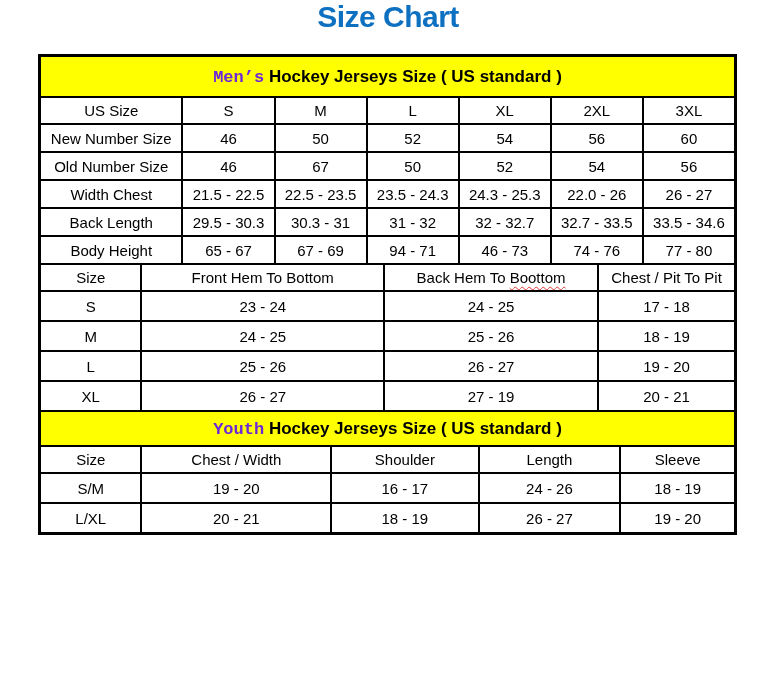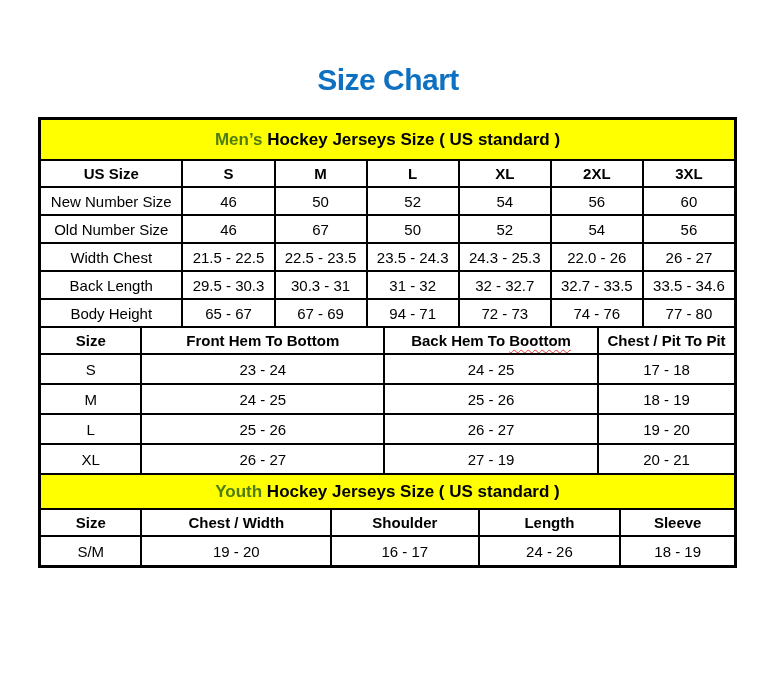--- a/index.html
+++ b/index.html
@@ -6,21 +6,20 @@
     margin: 0; padding: 0;
     width: 776px; height: 692px;
     background: #ffffff;
     font-family: "Liberation Sans", sans-serif;
     color: #000000;
     overflow: hidden;
   }
   .page { width: 776px; height: 692px; }
   .title {
     margin: 0;
-    padding-top: 63px;
     padding-bottom: 20px;
     text-align: center;
     font-size: 30px;
     line-height: 34px;
     font-weight: bold;
     color: #0e70c0;
     letter-spacing: -0.5px;
   }
   .chart-wrap {
     margin-left: 38px;
@@ -44,22 +43,22 @@
   }
   tr.band-row td {
     background: #ffff00;
     font-weight: bold;
     font-size: 17px;
     height: 36px;
   }
   #mens-table tr.band-row td { height: 39px; }
   #womens-table tr.band-row td { height: 32px; }
   #youth-table tr.band-row td { height: 33px; }
-  tr.band-row .accent { color: #4d7c0f; }
-  tr.header-row td { font-weight: bold; height: 25px; text-align: center; }
+  tr.band-row .accent { color: #6d28d9; font-family: Liberation Mono, monospace; }
+  tr.header-row td { font-weight: normal; height: 25px; text-align: center; }
   tr.data-row td { height: 26px; font-weight: normal; }
   #womens-table tr.data-row td,
   #youth-table tr.data-row td { height: 28px; }
   td.bold { font-weight: bold; }
   .squiggle {
     text-decoration-line: underline;
     text-decoration-style: wavy;
     text-decoration-color: #e53935;
     text-decoration-thickness: 1px;
     text-underline-offset: 3px;
@@ -132,21 +131,21 @@
         <td>31 - 32</td>
         <td>32 - 32.7</td>
         <td>32.7 - 33.5</td>
         <td>33.5 - 34.6</td>
       </tr>
       <tr class="data-row">
         <td>Body Height</td>
         <td>65 - 67</td>
         <td>67 - 69</td>
         <td>94 - 71</td>
-        <td>72 - 73</td>
+        <td>46 - 73</td>
         <td>74 - 76</td>
         <td>77 - 80</td>
       </tr>
     </tbody>
       </table>
 
     <table class="size-table" id="womens-table">
       <colgroup>
         <col style="width:14.6%">
           <col style="width:34.9%">
@@ -206,17 +205,24 @@
         <td>Length</td>
         <td>Sleeve</td>
       </tr>
       <tr class="data-row">
         <td class="bold">S/M</td>
         <td>19 - 20</td>
         <td>16 - 17</td>
         <td>24 - 26</td>
         <td>18 - 19</td>
       </tr>
+      <tr class="data-row">
+        <td class="bold">L/XL</td>
+        <td>20 - 21</td>
+        <td>18 - 19</td>
+        <td>26 - 27</td>
+        <td>19 - 20</td>
+      </tr>
     </tbody>
       </table>
 
   </div>
 </div>
 
 </body></html>

